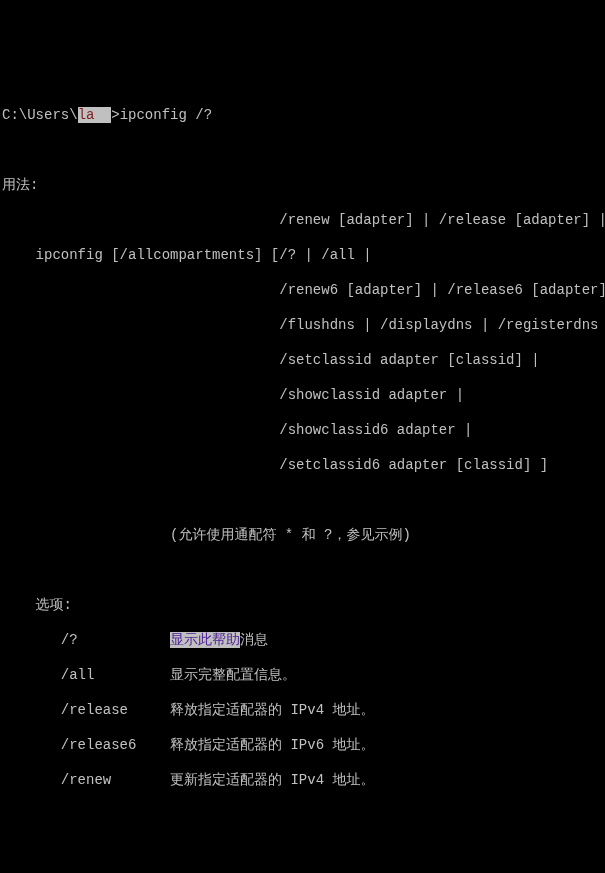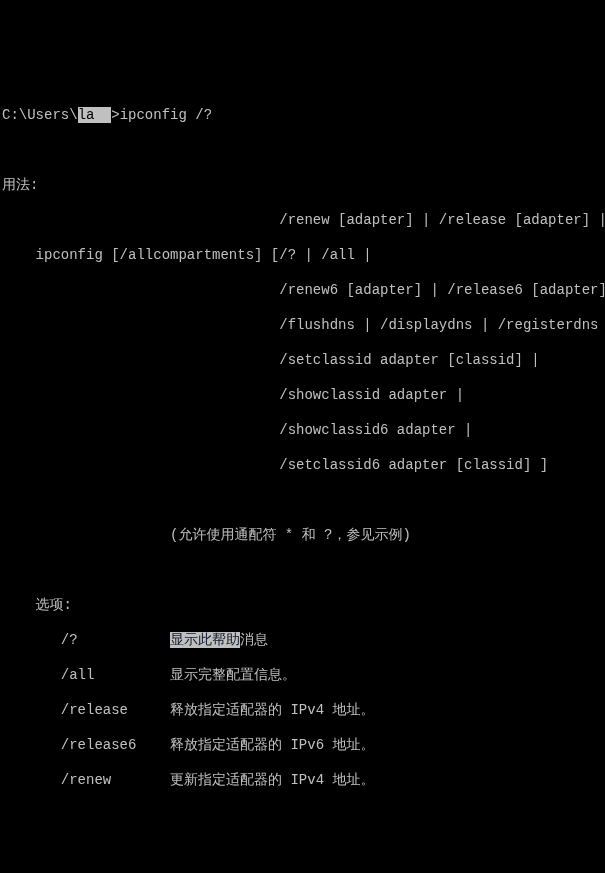--- a/index.html
+++ b/index.html
@@ -12,22 +12,22 @@
     line-height: 1.25;
     white-space: pre;
     width: 605px;
     height: 873px;
     overflow: hidden;
   }
   .term {
     padding: 2px 0 0 2px;
   }
   .line { display: block; }
-  .hl { background: #c0c0c0; color: #0f172a; }
-  .redact { background: #c0c0c0; color: #000000; }
+  .hl { background: #c0c0c0; color: #4c1d95; }
+  .redact { background: #c0c0c0; color: #7f1d1d; }
 </style>
 </head>
 <body>
 
 
 
 <div class="term">
 <span class="line"><span>C:\Users\</span><span class="redact">la  </span><span>&gt;ipconfig /?</span></span>
 <span class="line"> </span>
 <span class="line">用法:</span>

